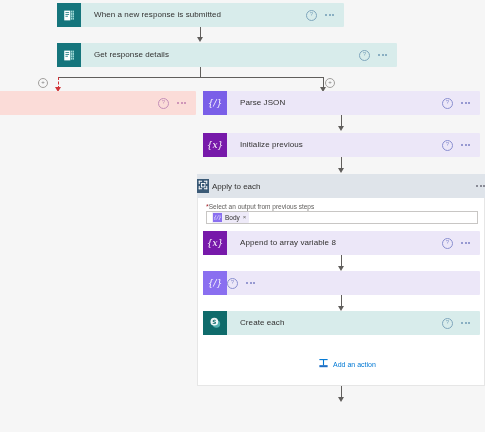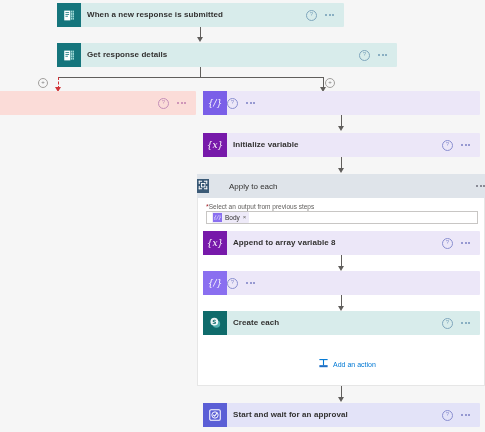--- a/index.html
+++ b/index.html
@@ -34,28 +34,27 @@
     width: 24px;
     height: 24px;
     flex: 0 0 24px;
     display: flex;
     align-items: center;
     justify-content: center;
     color: #ffffff;
   }
   .card .title {
     flex: 1 1 auto;
-    padding-left: 6px;
+    padding-left: 13px;
     font-size: 8px;
     line-height: 10px;
     color: #323130;
     white-space: nowrap;
     overflow: hidden;
     letter-spacing: 0.01em;
-    font-weight: bold;
   }
   .card .actions {
     flex: 0 0 auto;
     display: flex;
     align-items: center;
     gap: 8px;
     padding-right: 10px;
   }
 
   
@@ -163,21 +162,21 @@
   .scope-header {
     position: absolute;
     height: 24px;
     background: #dfe4ea;
     display: flex;
     align-items: center;
     box-sizing: border-box;
   }
   .scope-header .title {
     flex: 1 1 auto;
-    padding-left: 20px;
+    padding-left: 3px;
     font-size: 8px;
     color: #323130;
   }
 
   .field-label {
     position: absolute;
     font-size: 6.5px;
     color: #605e5c;
     white-space: nowrap;
   }
@@ -320,38 +319,39 @@
           <i></i>
           <i></i>
         </span>
     </span>
   </div>
 
   <div class="card purple" style="left:203px; top:91px; width:277px;">
     <span class="icon parsejson">
       <span class="glyph-mono">{/}</span>
     </span>
+    <span class="title">Parse JSON</span>
     <span class="actions">
       <span class="help">?</span>
       <span class="ellipsis">
           <i></i>
           <i></i>
           <i></i>
         </span>
     </span>
   </div>
 
   <div class="vline" style="left:341px; top:115px; height:13px;"></div>
   <div class="arrowhead" style="left:338px; top:126px;"></div>
 
   <div class="card purple" style="left:203px; top:133px; width:277px;">
     <span class="icon initvar">
       <span class="glyph-mono">{x}</span>
     </span>
-    <span class="title">Initialize variable</span>
+    <span class="title">Initialize previous</span>
     <span class="actions">
       <span class="help">?</span>
       <span class="ellipsis">
           <i></i>
           <i></i>
           <i></i>
         </span>
     </span>
   </div>
 
@@ -450,32 +450,14 @@
         <rect x="7.2" y="2.6" width="1.6" height="8" fill="#0078d4"></rect>
         <rect x="2" y="10.4" width="12" height="3" fill="#1f6fc4"></rect>
       </svg>
     </span>
     <span class="aa-label">Add an action</span>
   </div>
 
   <div class="vline" style="left:341px; top:386px; height:13px;"></div>
   <div class="arrowhead" style="left:338px; top:397px;"></div>
 
-  <div class="card blue" style="left:203px; top:403px; width:277px;">
-    <span class="icon approval">
-      <svg width="14" height="14" viewBox="0 0 16 16" aria-hidden="true">
-        <rect x="2" y="2" width="12" height="12" rx="1.5" fill="none" stroke="#ffffff" stroke-width="1.2"></rect>
-        <circle cx="8" cy="8" r="3.6" fill="none" stroke="#ffffff" stroke-width="1.1"></circle>
-        <path d="M6.3 8.1 L7.5 9.4 L10 6.2" fill="none" stroke="#ffffff" stroke-width="1.2" stroke-linecap="round" stroke-linejoin="round"></path>
-      </svg>
-    </span>
-    <span class="title">Start and wait for an approval</span>
-    <span class="actions">
-      <span class="help">?</span>
-      <span class="ellipsis">
-          <i></i>
-          <i></i>
-          <i></i>
-        </span>
-    </span>
-  </div>
 
 </div>
 
 </body></html>

